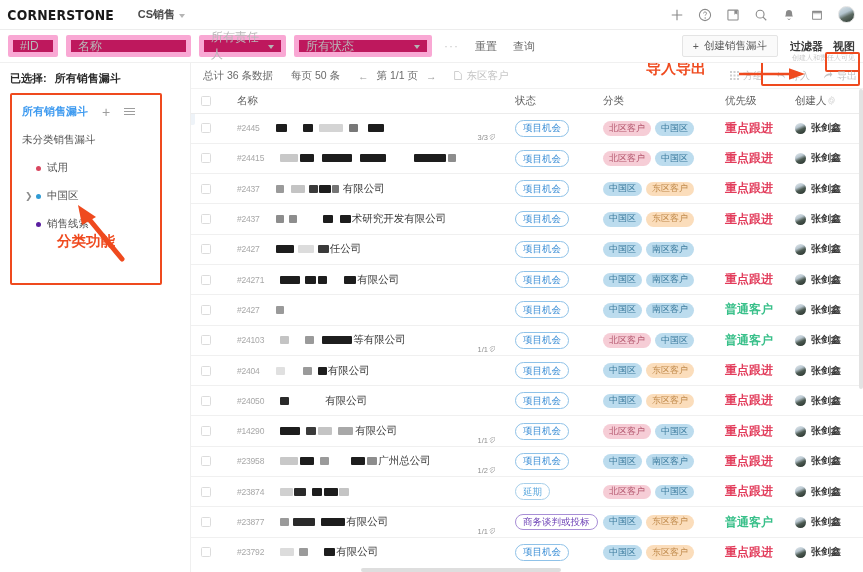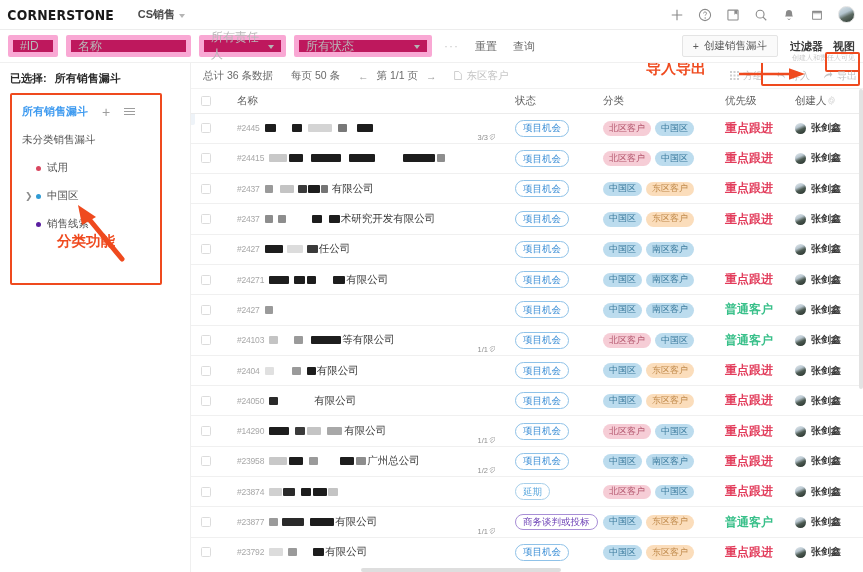--- a/index.html
+++ b/index.html
@@ -164,21 +164,21 @@
     background: #fff; display: block; cursor: pointer;
   }
   col.c-cb { width: 36px; }
   col.c-name { width: 278px; }
   col.c-status { width: 88px; }
   col.c-cat { width: 122px; }
   col.c-pri { width: 70px; }
   col.c-creator { width: 80px; }
 
   .name-cell { display: flex; align-items: center; position: relative; height: 100%; }
-  .rid { font-size: 8.5px; color: #a8a8a8; margin-right: 5px; flex: none; letter-spacing: -0.2px; }
+  .rid { font-size: 8.5px; color: #a8a8a8; margin-right: 16px; flex: none; letter-spacing: -0.2px; }
   .redact { display: inline-flex; align-items: center; gap: 0; }
   .blk { display: inline-block; height: 8px; border-radius: 1px; margin-right: 4px; }
   .txt-tail { font-size: 10.5px; color: #3b3b3b; white-space: nowrap; }
   .attach {
     position: absolute; right: 0; bottom: 1px; font-size: 7.5px; color: #8e8e8e;
     display: flex; align-items: center; gap: 1px;
   }
 
   .badge {
     display: inline-block; border-radius: 10px; padding: 1.5px 7px;

